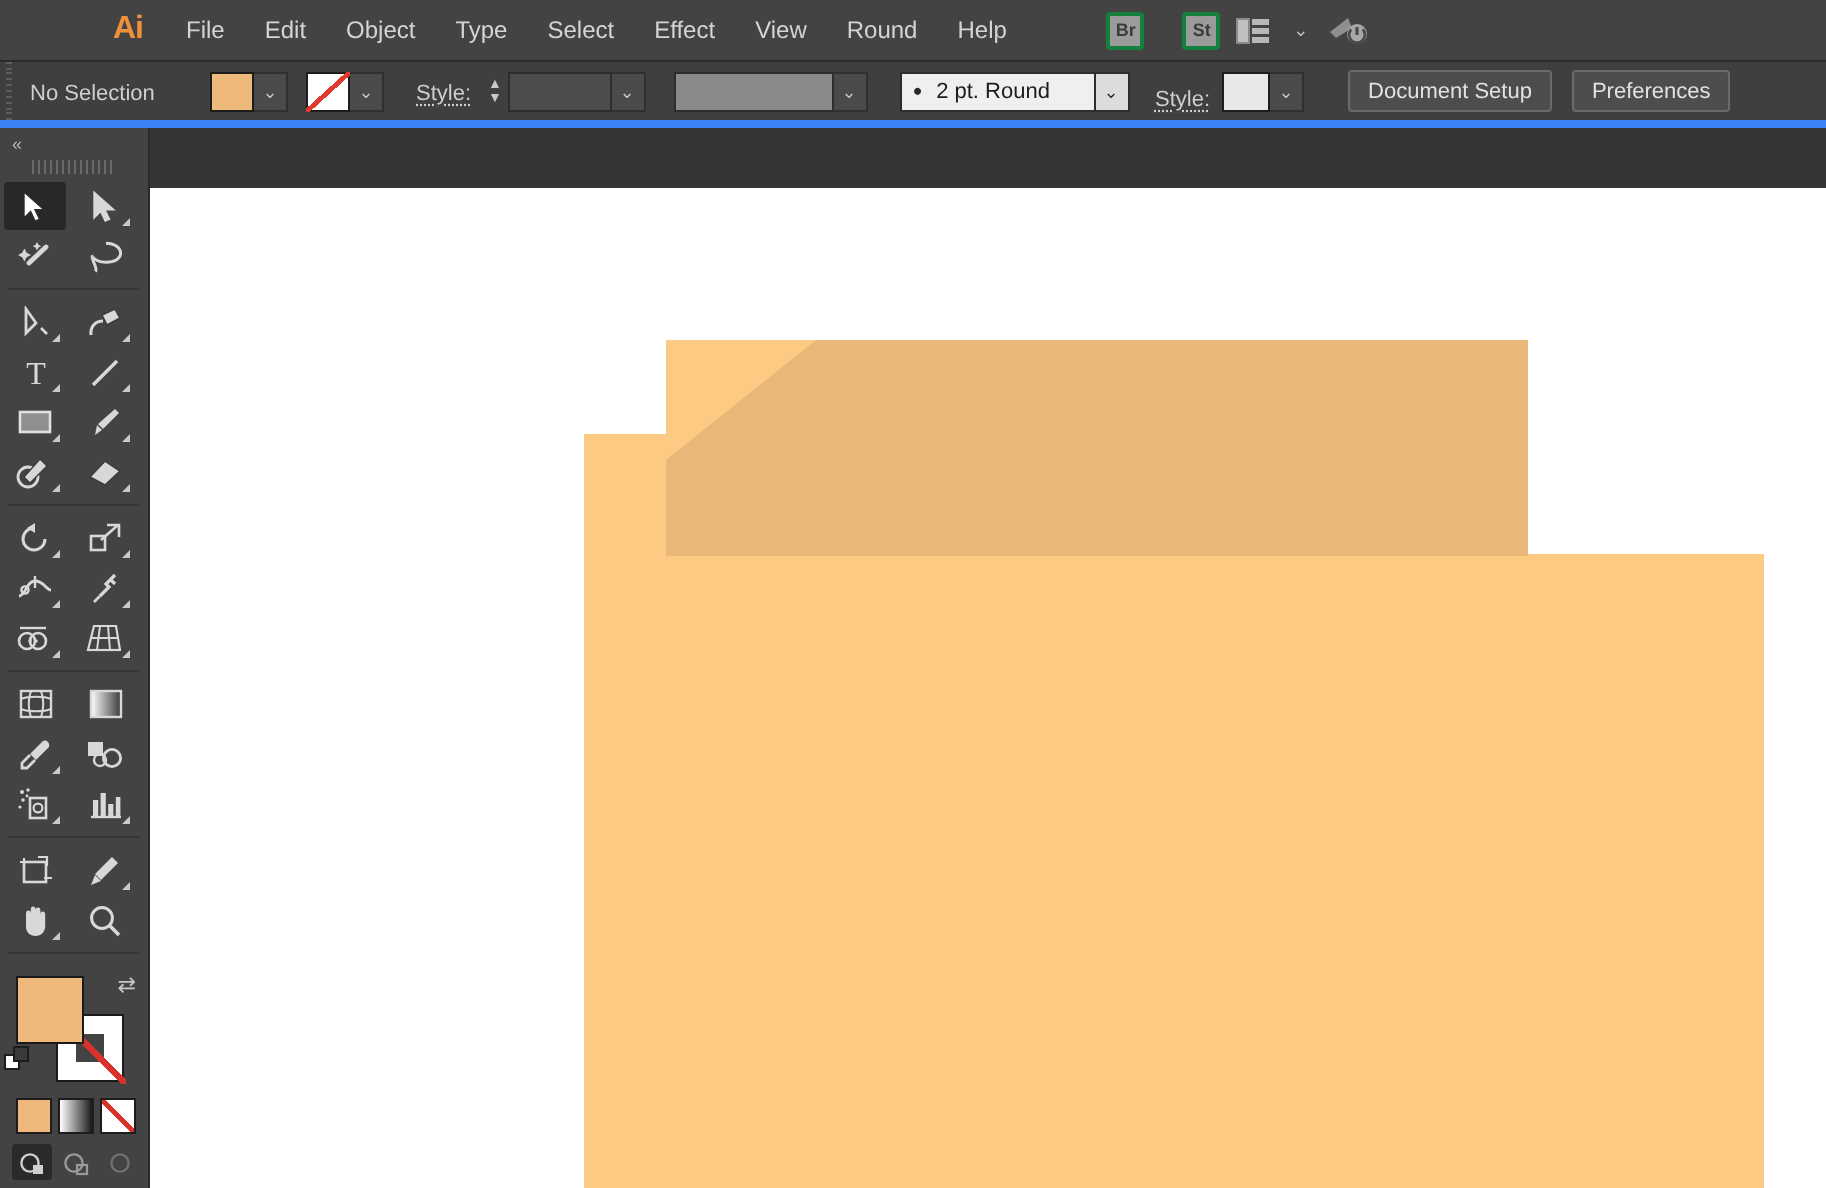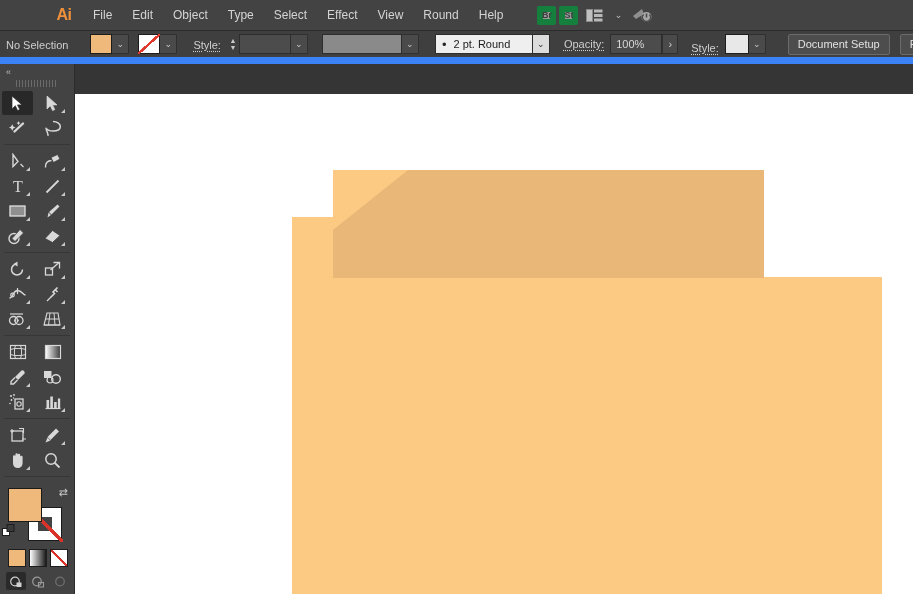--- a/index.html
+++ b/index.html
@@ -31,31 +31,31 @@
     font-size: 12px; color: #d4d4d4; cursor: default;
     white-space: nowrap;
     text-align: center;
   }
   .menubar-right { display: flex; align-items: center; margin-left: 24px; gap: 3px; }
   .mb-btn {
     width: 19px; height: 19px;
     background: #9b9b9b; color: #3c3c3c;
     font-size: 9px; font-weight: bold;
     display: flex; align-items: center; justify-content: center;
-    border: 6px solid #15803d; border-radius: 2px;
+    border: 2px solid #15803d; border-radius: 2px; margin-left: 16px;
   }
   .mb-icon { width: 26px; height: 20px; display: flex; align-items: center; justify-content: center; }
   .mb-chev { width: 16px; height: 20px; display: flex; align-items: center; justify-content: center;
              color: #c3c3c3; font-size: 9px; }
 
   
   .controlbar {
     position: absolute; left: 0; top: 31px; width: 913px; height: 33px;
     background: #3f3f3f;
-    border-bottom: 7px solid #3b82f6;
+    border-bottom: 4px solid #3b82f6;
     display: flex; align-items: center;
   }
   .grip {
     width: 9px; height: 33px;
     background: repeating-linear-gradient(to bottom, #5e5e5e 0 1px, transparent 1px 3px);
     background-position: 3px 7px; background-size: 3px 20px; background-repeat: repeat-y;
   }
   .cb-label { font-size: 11px; color: #cfcfcf; white-space: nowrap; }
   .cb-label-u { text-decoration: underline; text-decoration-style: dotted; text-underline-offset: 2px; }
 
@@ -292,25 +292,20 @@
     </div>
 
     <div style="display:flex;align-items:center;margin-left:16px;">
       <div class="field-light" style="width:98px;">
         <span class="brush-dot">•</span>
         <span>2 pt. Round</span>
       </div>
       <div class="chev-btn-light">⌄</div>
     </div>
 
-    <div style="display:flex;align-items:center;margin-left:14px;">
-      <span class="cb-label cb-label-u">Opacity:</span>
-      <div class="field-dark" style="width:52px;margin-left:6px;">100%</div>
-      <div class="arrow-more">›</div>
-    </div>
 
     <div style="display:flex;align-items:flex-end;margin-left:13px;">
       <span class="cb-label cb-label-u">Style:</span>
       <div class="style-swatch" style="margin-left:6px;"></div>
       <div class="chev-btn">⌄</div>
     </div>
 
     <div style="display:flex;align-items:center;margin-left:22px;gap:10px;">
       <div class="cb-button">Document Setup</div>
       <div class="cb-button">Preferences</div>

